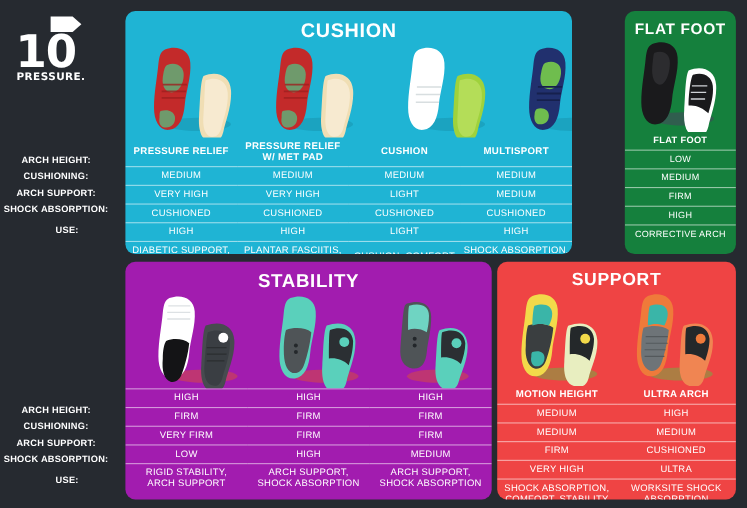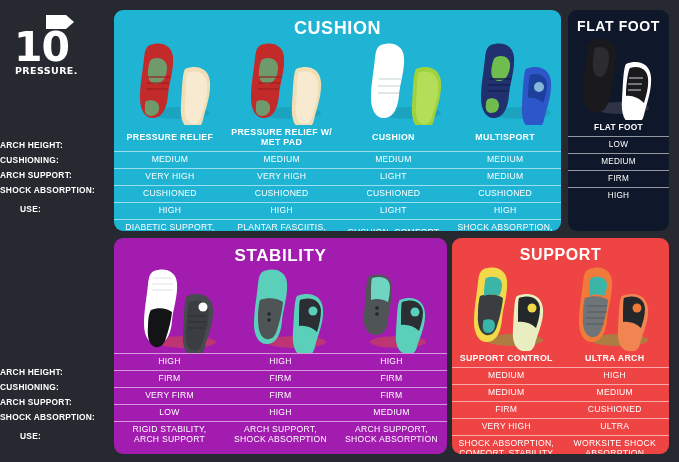--- a/index.html
+++ b/index.html
@@ -27,22 +27,22 @@
     color:#ffffff; line-height:9.5px;
   }
 
   
   .panel { position:absolute; border-radius:9px; overflow:hidden; }
   .panel-title {
     width:100%; text-align:center; color:#ffffff;
     font-weight:bold; letter-spacing:0.6px;
   }
 
-  #panel-cushion  { left:114px; top:10px;  width:447px; height:221px; background:#1fb4d4; }
-  #panel-flatfoot { left:568px; top:10px;  width:101px; height:221px; background:#0f172a; }
+  #panel-cushion  { left:114px; top:10px;  width:406px; height:221px; background:#1fb4d4; }
+  #panel-flatfoot { left:568px; top:10px;  width:101px; height:221px; background:#15803d; }
   #panel-stability{ left:114px; top:238px; width:333px; height:216px; background:#a21caf; }
   #panel-support  { left:452px; top:238px; width:217px; height:216px; background:#ef4444; }
 
   #panel-cushion  .panel-title { font-size:18px; padding-top:8px; }
   #panel-flatfoot .panel-title { font-size:14px; padding-top:8px; }
   #panel-stability .panel-title{ font-size:17px; padding-top:8px; }
   #panel-support  .panel-title { font-size:16px; padding-top:8px; }
 
   
   .img-strip { position:relative; width:100%; }
@@ -62,21 +62,21 @@
   }
   .spec-table tr.hdr td {
     font-weight:bold; font-size:8.8px; border-top:none;
     padding-bottom:3.5px; letter-spacing:0.3px;
   }
   .spec-table tr.use td { line-height:9.8px; padding:3px 2px 4px; }
   #panel-flatfoot .spec-table td { font-size:8.2px; }
   #panel-flatfoot .spec-table tr.hdr td { font-size:8.4px; }
 
   
-  .row-labels { position:absolute; left:0; width:110px; text-align:left; }
+  .row-labels { position:absolute; left:0; width:110px; text-align:center; }
   .row-labels div {
     color:#ffffff; font-weight:bold; font-size:8.4px;
     letter-spacing:0.25px; padding-right:8px;
   }
   #labels-top    { top:138px; }
   #labels-bottom { top:365px; }
   .row-labels div { height:15px; line-height:15px; }
   .row-labels div.use-lbl { height:22px; line-height:22px;padding-left:20px; }
 
   
@@ -229,20 +229,23 @@
     </tr>
     <tr>
       <td>MEDIUM</td>
     </tr>
     <tr>
       <td>FIRM</td>
     </tr>
     <tr>
       <td>HIGH</td>
     </tr>
+    <tr class="use">
+      <td>CORRECTIVE ARCH</td>
+    </tr>
   </tbody>
     </table>
 </div>
 
 <div class="panel" id="panel-stability">
   <div class="panel-title">STABILITY</div>
   <div class="img-strip">
 
     <span class="prod-img" style="left:18px; width:98px;">
       <svg width="98" height="87" viewBox="0 0 98 87">
@@ -342,21 +345,21 @@
         <path d="M55 32 c14 -5 25 0 26 13 c1 13 -6 26 -8 35 c-2 7 -7 9 -13 7 c-7 -2 -10 -10 -9 -22 c1 -13 1 -31 4 -33 z" fill="#f08552"></path>
         <path d="M57 34 c11 -4 20 0 21 10 c0 8 -2 14 -4 20 c-5 -5 -12 -7 -18 -6 c0 -10 0 -22 1 -24 z" fill="#24282a"></path>
         <circle cx="70" cy="44" r="4.5" fill="#ef7a3a"></circle>
       </svg>
     </span>
   </div>
 
   <table class="spec-table">
     <tbody>
         <tr class="hdr">
-      <td>SUPPORT CONTROL</td>
+      <td>MOTION HEIGHT</td>
       <td>ULTRA ARCH</td>
     </tr>
     <tr>
       <td>MEDIUM</td>
       <td>HIGH</td>
     </tr>
     <tr>
       <td>MEDIUM</td>
       <td>MEDIUM</td>
     </tr>

